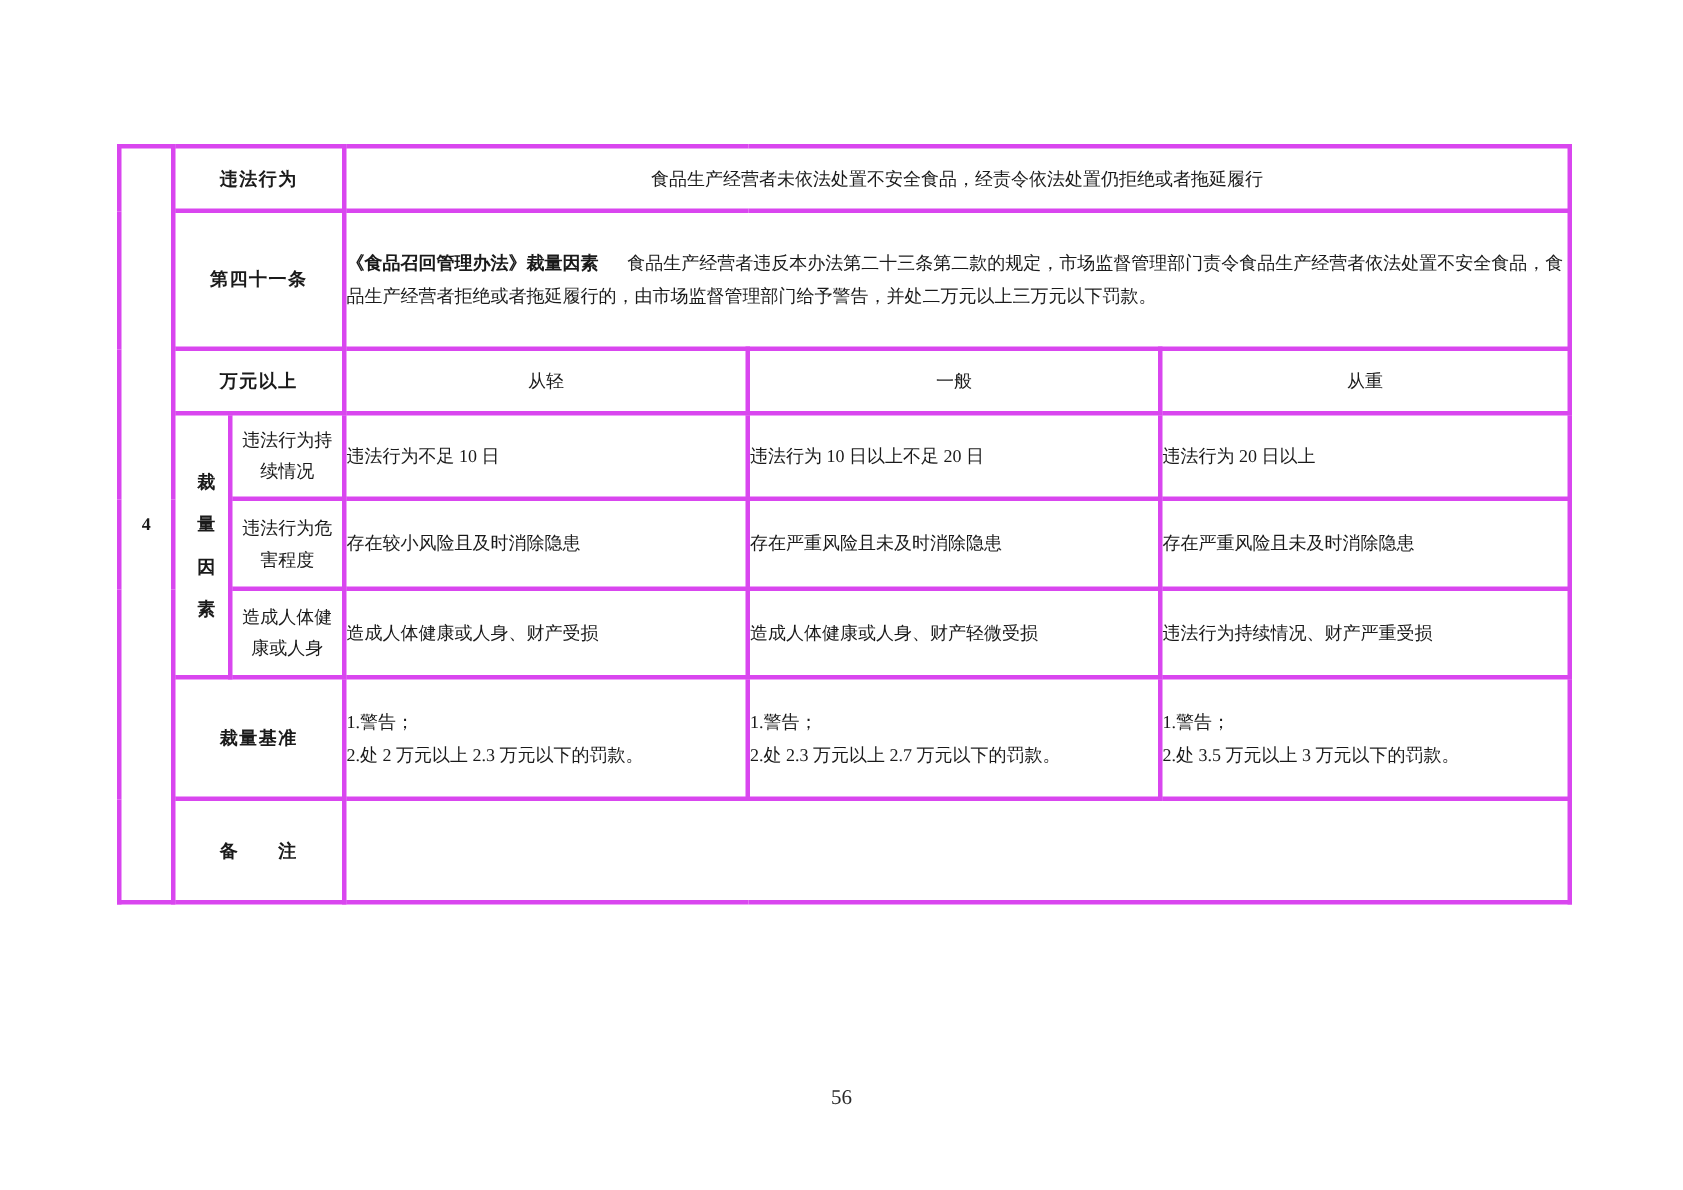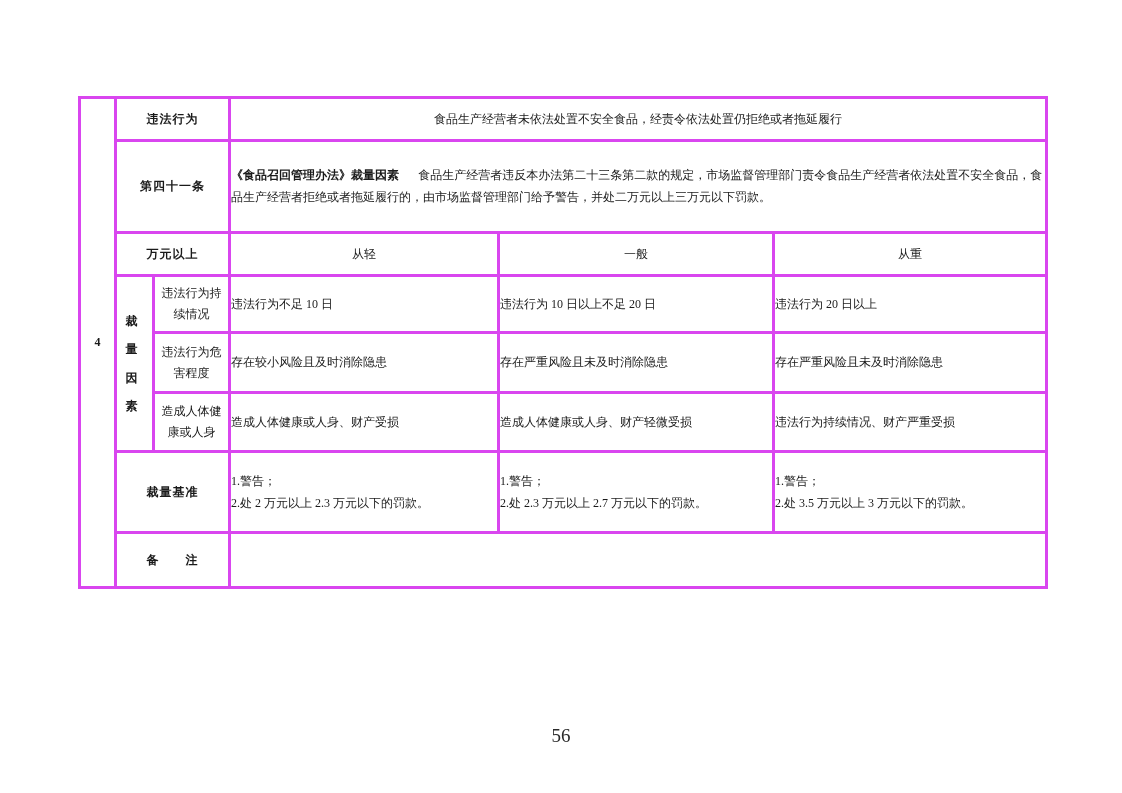--- a/index.html
+++ b/index.html
@@ -28,21 +28,21 @@
     vertical-align: middle;
     overflow: hidden;
   }
   tr.r1 { height: 43px; }
   tr.r2 { height: 92px; }
   tr.r3 { height: 43px; }
   tr.r4 { height: 57px; }
   tr.r5 { height: 60px; }
   tr.r6 { height: 59px; }
   tr.r7 { height: 81px; }
-  tr.r8 { height: 55px; }
+  tr.r8 { height: 69px; }
 
   td.serial {
     text-align: center;
     font-weight: bold;
     font-size: 16px;
   }
   td.lbl {
     font-weight: bold;
     text-align: center;
     font-family: "Liberation Sans", "DejaVu Sans", sans-serif;
@@ -60,21 +60,21 @@
     margin-right: 1.6em;
   }
   td.vlbl { text-align: center; }
   .vtext {
     width: 18px;
     margin: 0 auto;
     word-break: break-all;
     line-height: 2.35;
     font-weight: bold;
     font-family: "Liberation Sans", "DejaVu Sans", sans-serif;
-    text-align: left;
+    text-align: right;
   }
   td.sub { text-align: center; margin-left: 27px; }
   .subtext {
     width: 64px;
     margin: 0 auto;
     word-break: break-all;
     line-height: 1.75;
     text-align: center;
   }
   td.val {
@@ -82,21 +82,21 @@
     padding: 0 10px;
   }
   td.val .line { line-height: 1.85; }
   td.remark-content { text-align: left; padding: 0 10px; }
   .pagenum {
     position: absolute;
     left: 0;
     right: 0;
     top: 725px;
     text-align: center;
-    font-size: 19px;
+    font-size: 14px;
     color: #2a2a2a;
   }
 </style>
 </head>
 <body>
 
 <div class="page">
 
   <table class="penalty-table">
     <colgroup>

